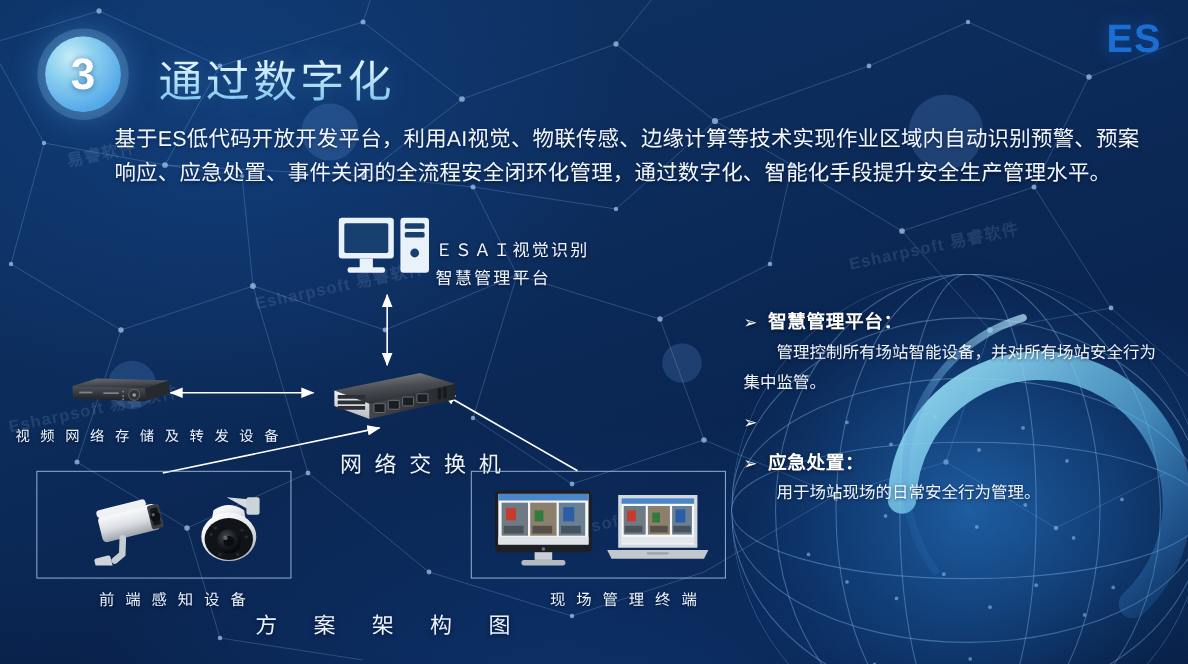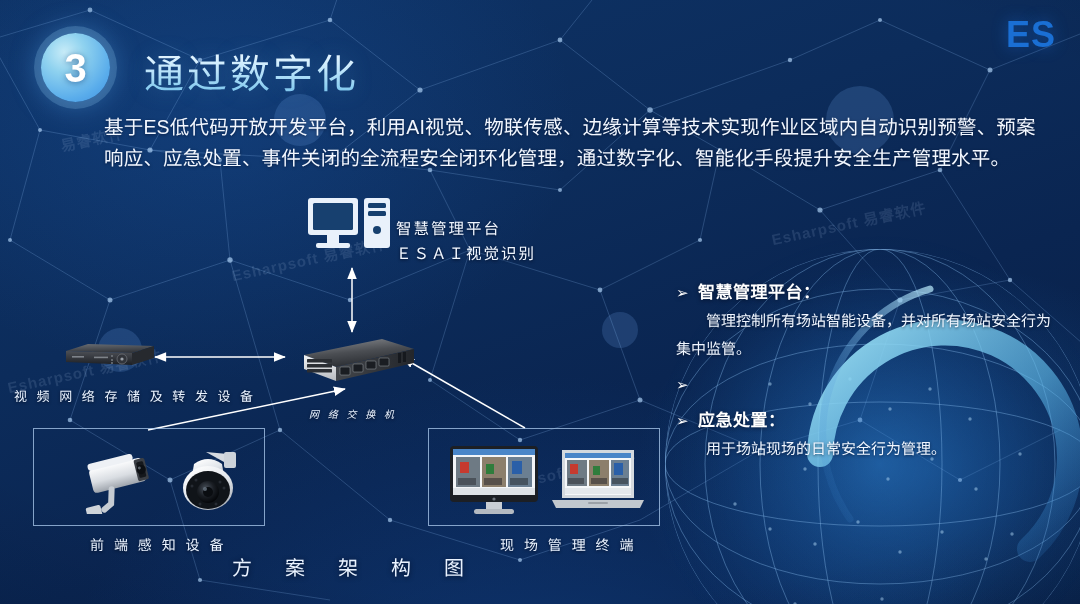--- a/index.html
+++ b/index.html
@@ -267,22 +267,22 @@
       <rect x="7" y="7" width="40" height="27" rx="1.5" fill="#17406f"></rect>
       <rect x="21" y="39" width="12" height="9"></rect>
       <rect x="10" y="47" width="34" height="5" rx="2"></rect>
       <rect x="58" y="2" width="26" height="50" rx="3"></rect>
       <rect x="62" y="7" width="18" height="5" rx="1.5" fill="#17406f"></rect>
       <rect x="62" y="15" width="18" height="5" rx="1.5" fill="#17406f"></rect>
       <circle cx="71" cy="34" r="4" fill="#17406f"></circle>
     </g>
   </svg>
   <div class="pf-label">
+    <div>ＥＳＡＩ视觉识别</div>
     <div>智慧管理平台</div>
-    <div>ＥＳＡＩ视觉识别</div>
   </div>
 
   <svg style="position:absolute;left:286px;top:333px;width:132px;height:58px;">
     <defs>
       <linearGradient id="swtop" x1="0" y1="0" x2="0.4" y2="1">
         <stop offset="0%" stop-color="#8e9196"></stop>
           <stop offset="55%" stop-color="#4b4e53"></stop>
         <stop offset="100%" stop-color="#2a2d32"></stop>
       </linearGradient>
       <linearGradient id="swfront" x1="0" y1="0" x2="0" y2="1">
@@ -304,21 +304,21 @@
     </g>
     <g fill="#1a1d22" stroke="#9aa0a7" stroke-width="0.5">
       <rect x="54" y="34" width="10" height="8" rx="1"></rect>
       <rect x="67" y="31" width="10" height="8" rx="1"></rect>
       <rect x="80" y="28" width="10" height="8" rx="1"></rect>
       <rect x="93" y="25" width="10" height="8" rx="1"></rect>
     </g>
     <rect x="112" y="20" width="3" height="10" fill="#16191e"></rect>
     <rect x="117" y="19" width="3" height="10" fill="#16191e"></rect>
   </svg>
-  <div class="dlabel wide" style="left:309px;top:406px;font-size:10px;font-style:italic;">网 络 交 换 机</div>
+  <div class="dlabel wide" style="left:309px;top:406px;font-size:20px;">网 络 交 换 机</div>
 
   <svg style="position:absolute;left:62px;top:341px;width:94px;height:32px;">
     <defs>
       <linearGradient id="nvrtop" x1="0" y1="0" x2="0.3" y2="1">
         <stop offset="0%" stop-color="#6a6e74"></stop>
           <stop offset="100%" stop-color="#33363b"></stop>
       </linearGradient>
       <linearGradient id="nvrfr" x1="0" y1="0" x2="0" y2="1">
         <stop offset="0%" stop-color="#4d5056"></stop>
           <stop offset="100%" stop-color="#1c1f24"></stop>

